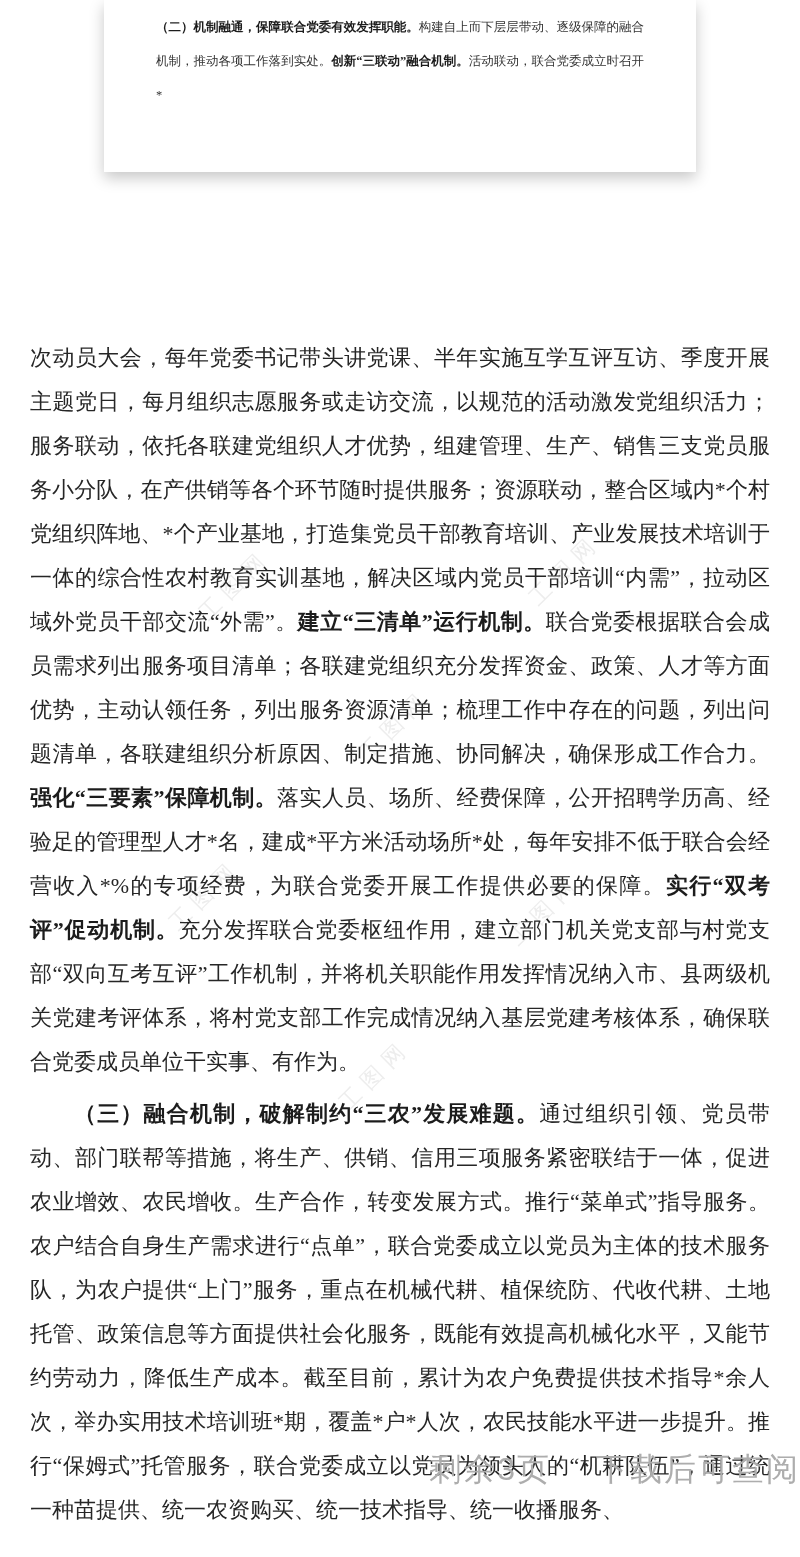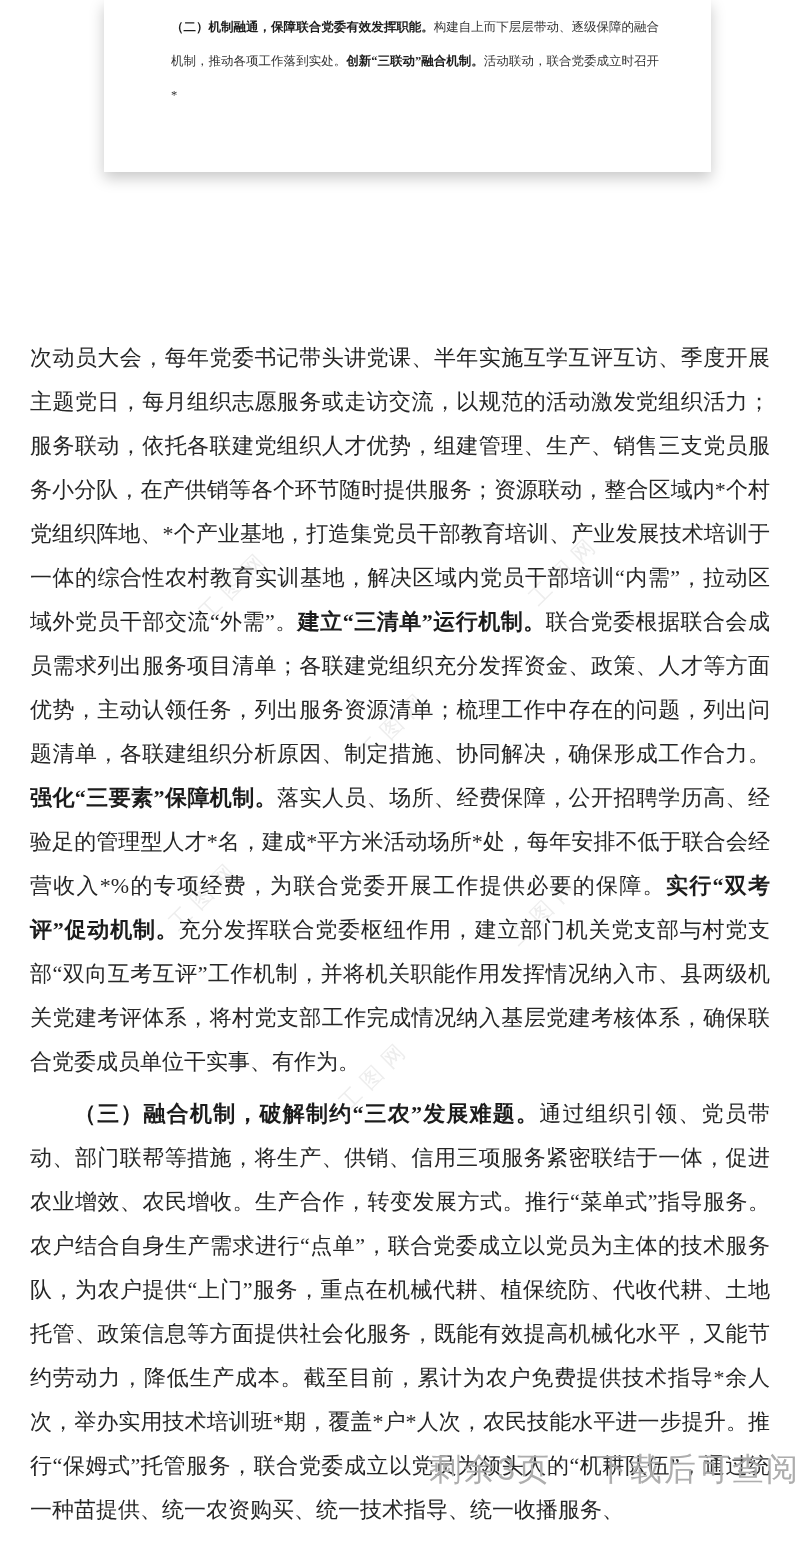--- a/index.html
+++ b/index.html
@@ -14,21 +14,20 @@
 
   
   .prev-card {
     position: absolute;
     left: 104px;
     top: 0;
     width: 592px;
     height: 172px;
     background: #ffffff;
     box-shadow: 0 6px 14px rgba(0,0,0,0.22);
-    padding-left: 15px;
   }
   .prev-card .txt {
     margin: 10px 52px 0 52px;
     font-size: 12.5px;
     line-height: 34px;
     color: #333333;
     text-align: justify;
   }
 
   

